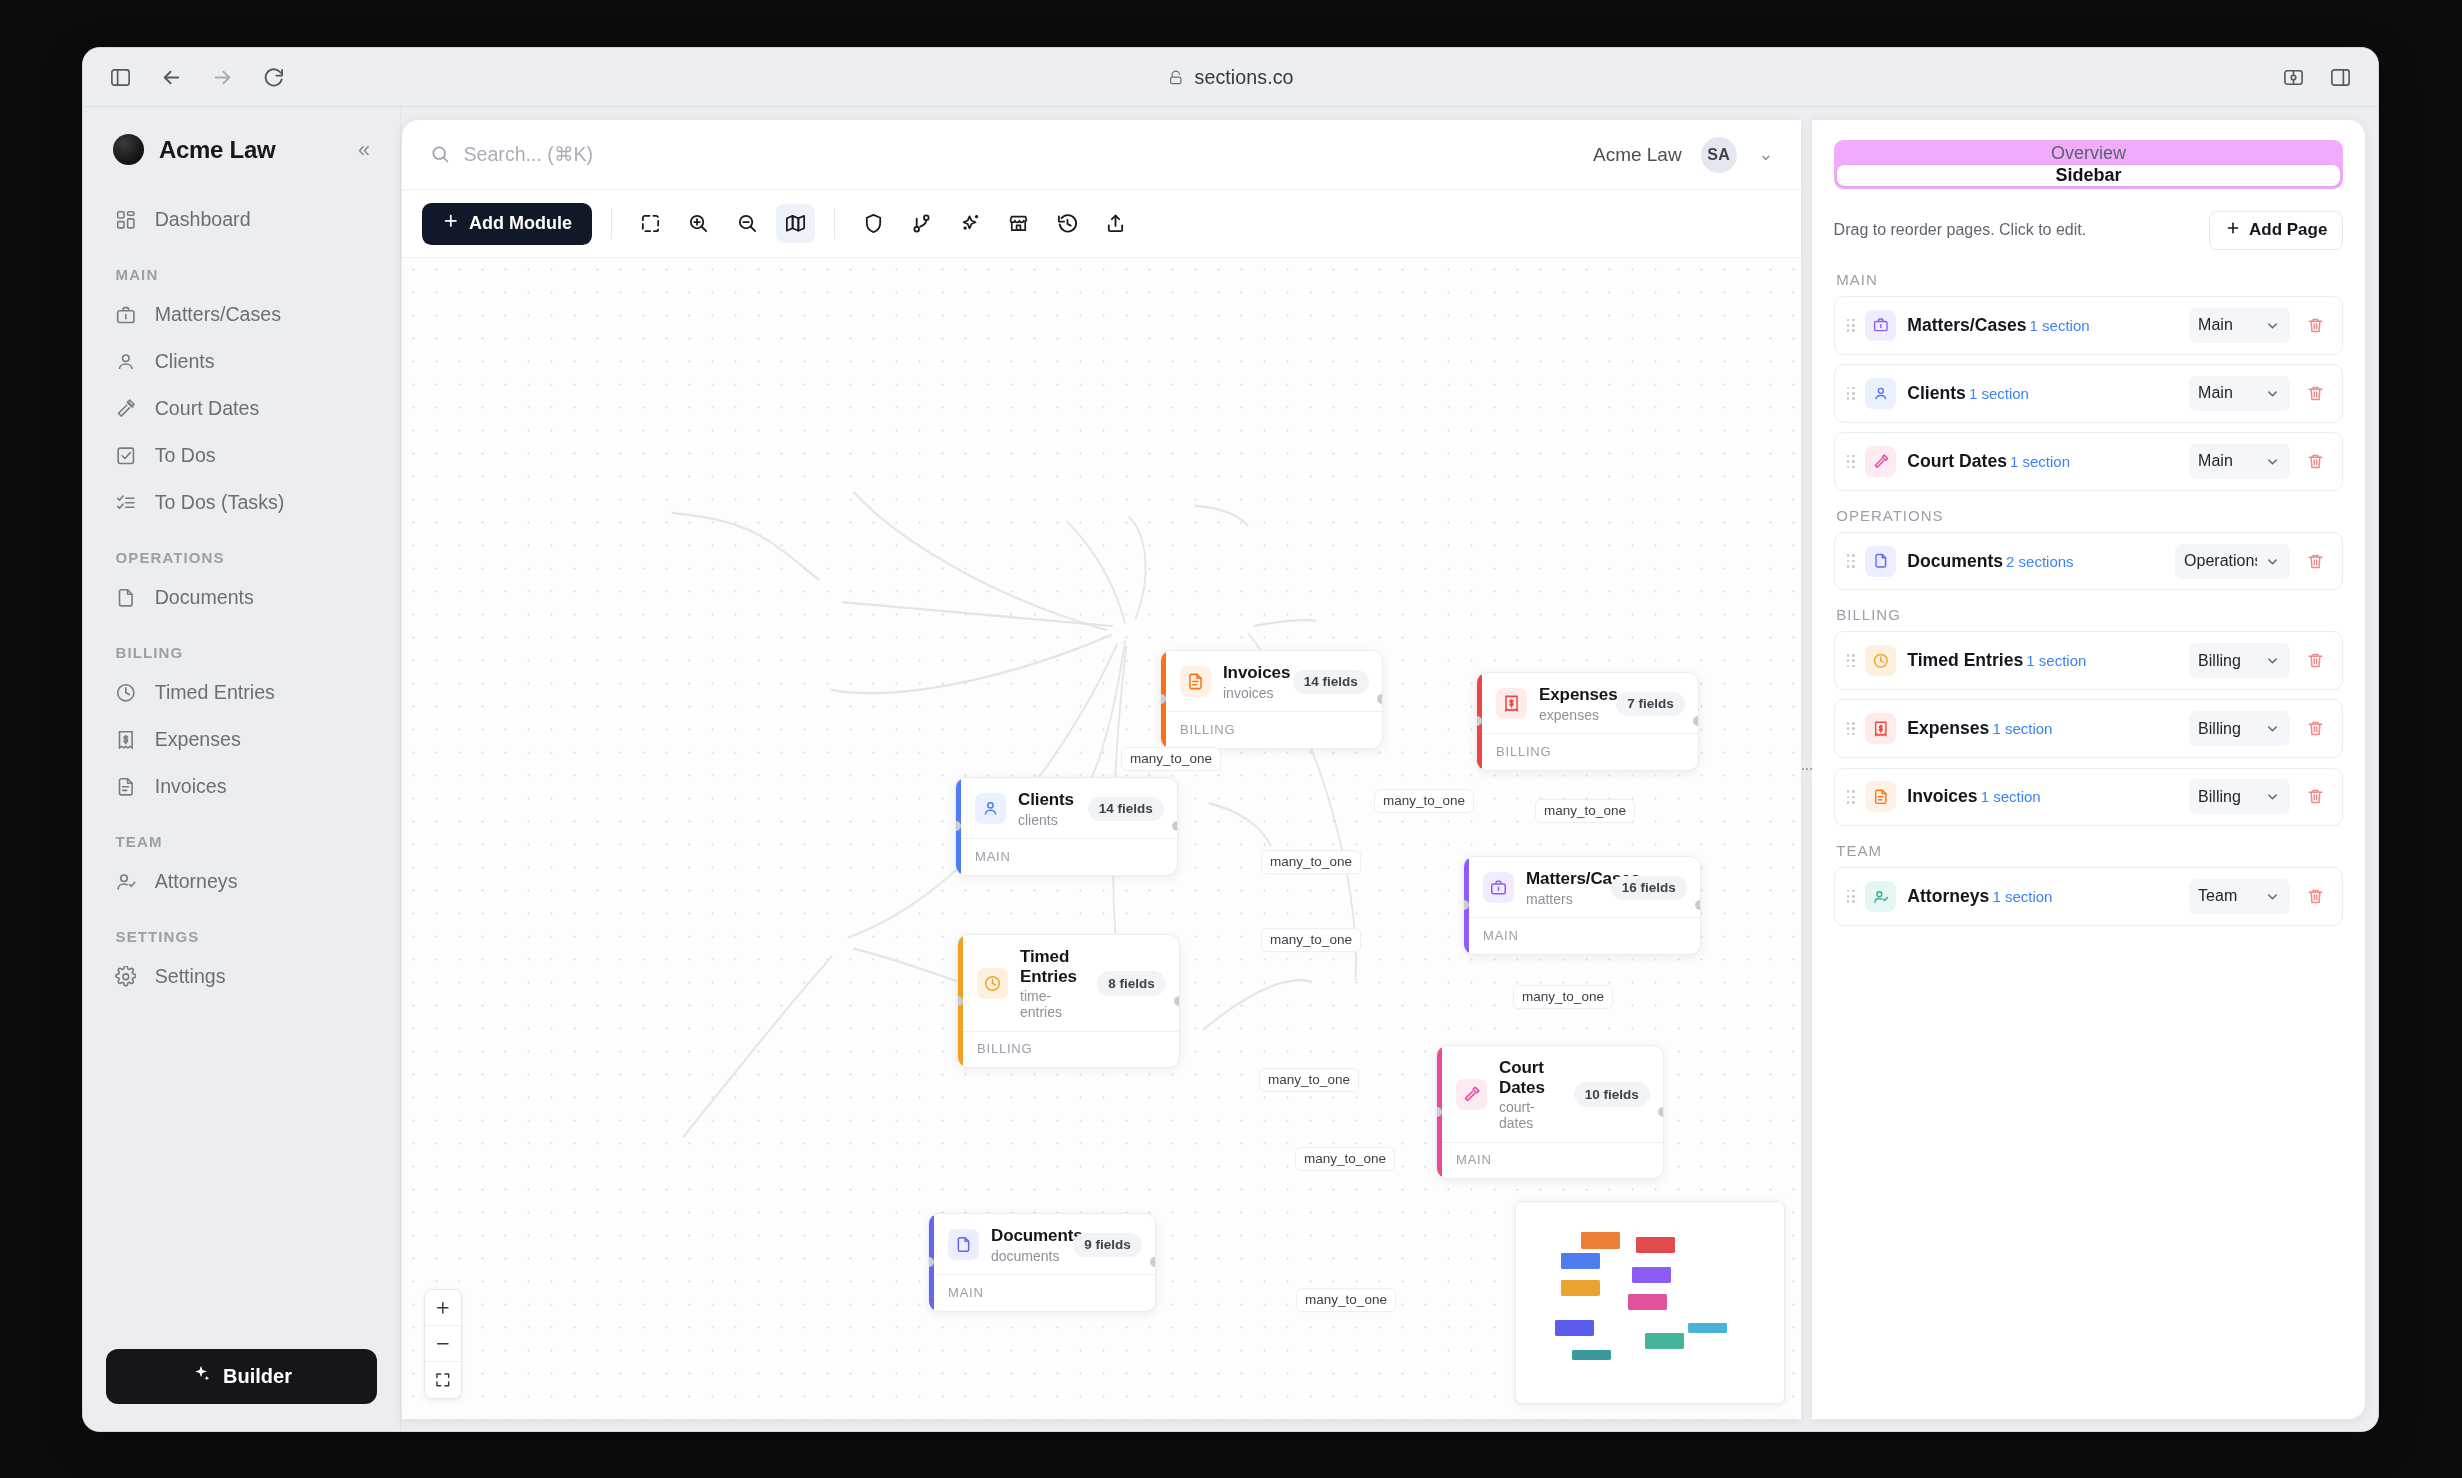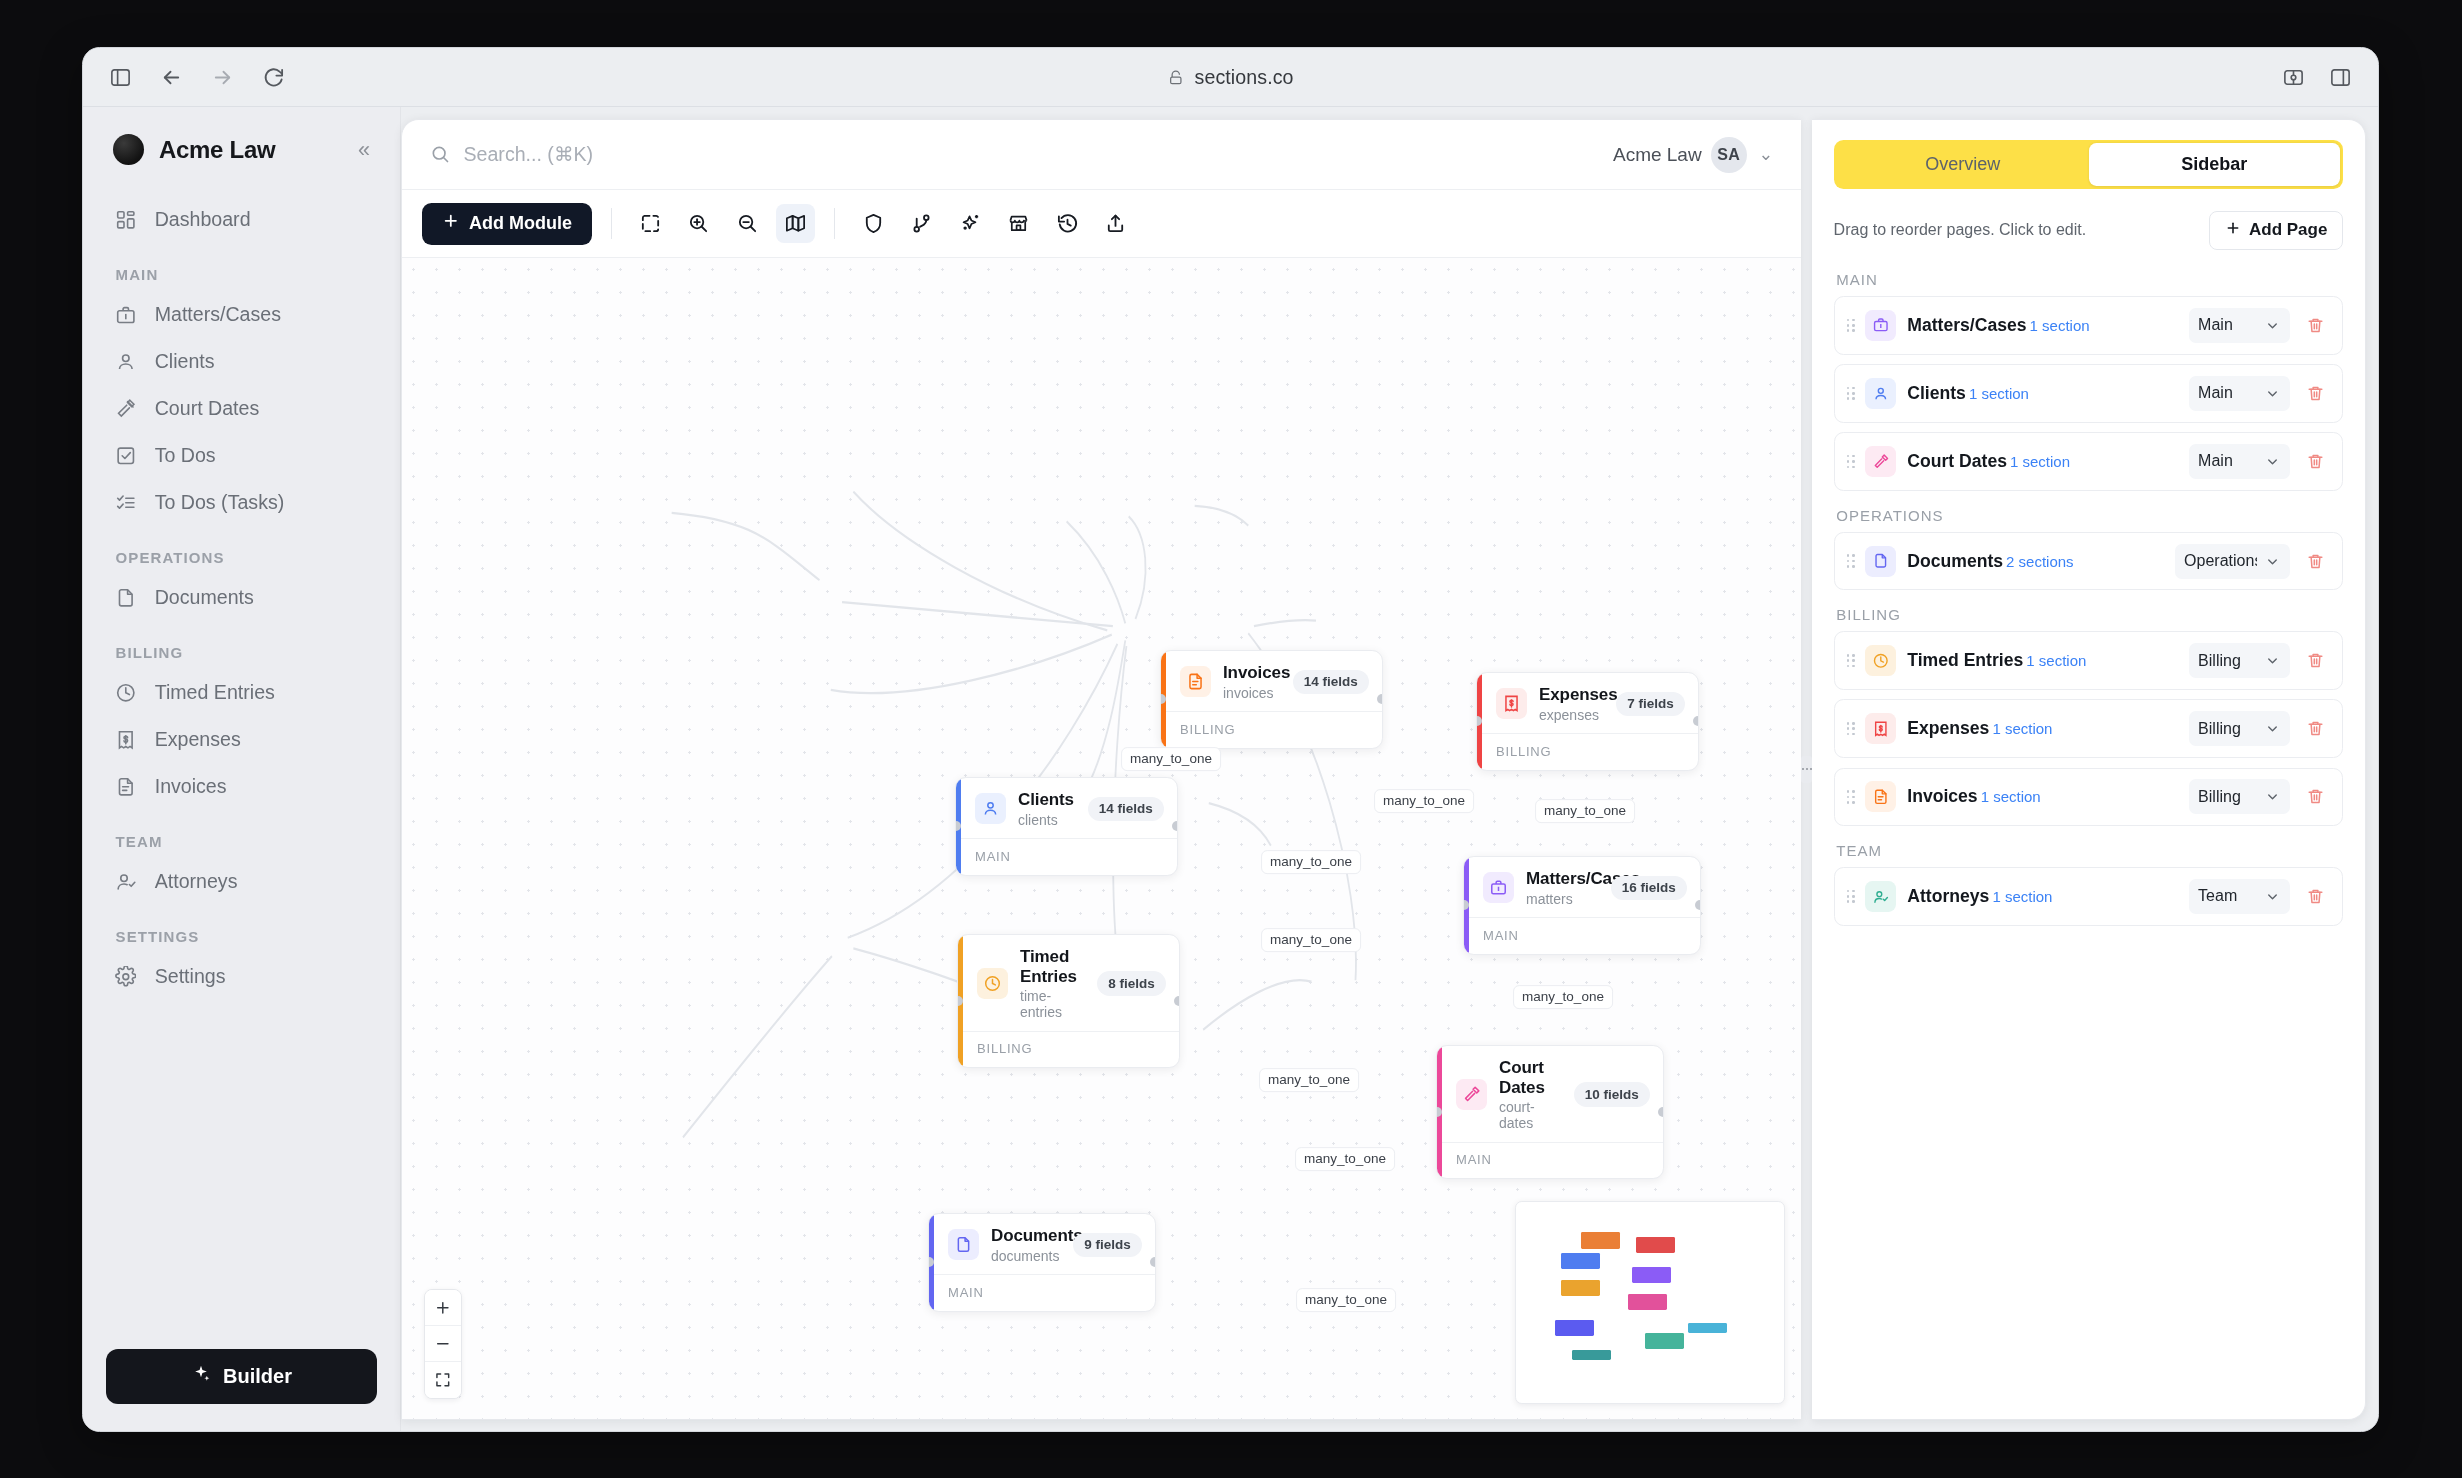--- a/index.html
+++ b/index.html
@@ -87,21 +87,21 @@
     background: #fff;
     border-radius: 17.6px 0 0 0;
     margin: 12px 0 10.8px 0;
     overflow: hidden;
     box-shadow: 0 1.4px 9.5px rgba(20,22,28,.07);
     border: 0.7px solid #e6e8ec; border-right: none;
     position: relative;
   }
   .topbar {
     height: 70px; display:flex; align-items:center;
-    padding: 0 28px; border-bottom: 0.7px solid #edeff2; gap: 5px;
+    padding: 0 28px; border-bottom: 0.7px solid #edeff2; gap: 15px;
     flex: 0 0 70px;
   }
   .search-wrap { display:flex; align-items:center; gap: 13.5px; flex:1; }
   .search-wrap svg { width: 20px; height: 20px; color:#9aa0a8; }
   .search-input {
     border: none; outline: none; font-size: 19.6px; color:#3a3f46;
     font-family: inherit; width: 351px; background: transparent;
   }
   .search-input::placeholder { color: #a9aeb6; }
   .org-name { font-size: 19px; color: #4b5058; margin-right: 4px;}
@@ -240,22 +240,22 @@
   
   .rpanel {
     width: 554px; flex: 0 0 554px;
     background:#fff; margin: 12px 12px 10.8px 0;
     border-radius: 0 17.6px 17.6px 0;
     border: 0.7px solid #e6e8ec; border-left: none;
     box-shadow: 0 1.4px 9.5px rgba(20,22,28,.07);
     display:flex; flex-direction:column; overflow:hidden;
   }
   .seg {
-    margin: 20px 21.6px 0 21.6px; height: 49px; background:#fde047;
-    border-radius: 9.5px; display:flex; padding: 3.4px;
+    margin: 20px 21.6px 0 21.6px; height: 49px; background:#f0abfc;
+    border-radius: 9.5px; display:flex; padding: 3.4px; flex-direction: column;
   }
   .seg div {
     flex:1; display:flex;align-items:center;justify-content:center;
     font-size: 18px; color:#5d636b; border-radius: 7.4px; cursor:pointer;
   }
   .seg div.on { background:#fff; color:#11141a; font-weight:700; box-shadow: 0 0.7px 2.7px rgba(16,20,28,.10); }
   .rp-sub { display:flex; align-items:center; justify-content:space-between; padding: 21.6px 21.6px 5.4px 21.6px; }
   .rp-hint { font-size: 16px; color: #5f656d; }
   .add-page {
     display:flex;align-items:center;gap:8px;

